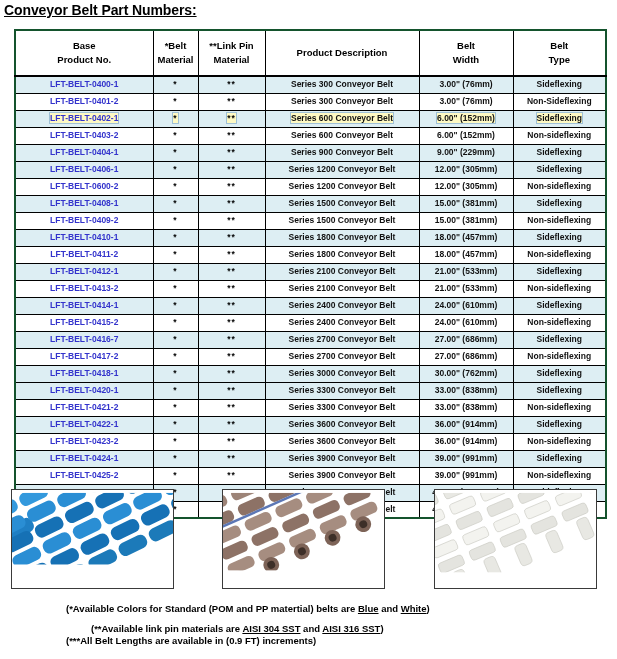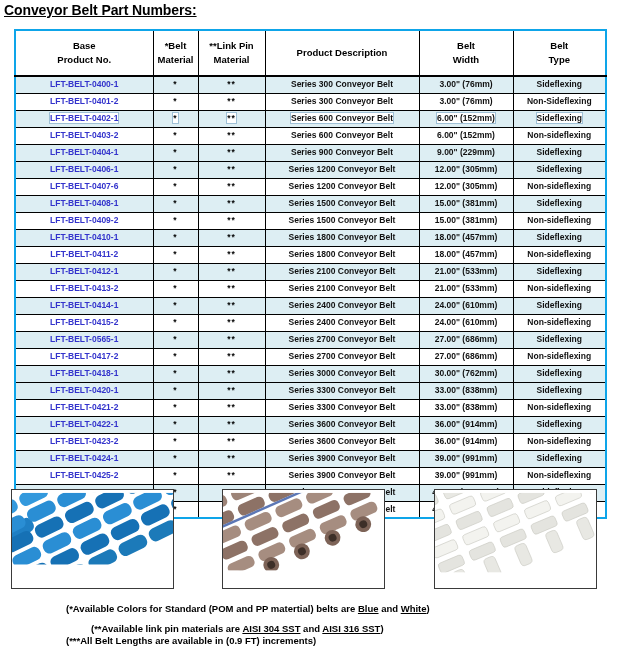--- a/index.html
+++ b/index.html
@@ -32,21 +32,21 @@
   #parts-table-wrap {
     position: absolute;
     left: 14px;
     top: 29px;
     width: 591px;
   }
   table.parts {
     border-collapse: collapse;
     table-layout: fixed;
     width: 591px;
-    border: 2px solid #0ea5e9;
+    border: 2px solid #14532d;
     padding-left: 44px;
   }
   table.parts col.c-pn    { width: 138px; }
   table.parts col.c-belt  { width: 45px;  }
   table.parts col.c-pin   { width: 67px;  }
   table.parts col.c-desc  { width: 154px; }
   table.parts col.c-width { width: 94px;  }
   table.parts col.c-type  { width: 93px;  }
 
   table.parts th,
@@ -88,21 +88,21 @@
     letter-spacing: 1px;
   }
   td.desc, td.width, td.type {
     font-weight: bold;
     font-size: 8.6px;
     color: #111;
   }
 
   
   .sel {
-    background: #ffffff;
+    background: #fef9c3;
     box-shadow: 0 0 0 1px #9fc0d6;
   }
 
   
   #photos {
     position: absolute;
     left: 0;
     top: 489px;
     width: 617px;
     height: 100px;
@@ -223,21 +223,21 @@
         </tr>
         <tr class="band">
           <td class="pn"><span>LFT-BELT-0406-1</span></td>
           <td class="mark"><span>*</span></td>
           <td class="mark"><span>**</span></td>
           <td class="desc"><span>Series 1200 Conveyor Belt</span></td>
           <td class="width"><span>12.00" (305mm)</span></td>
           <td class="type"><span>Sideflexing</span></td>
         </tr>
         <tr class="plain">
-          <td class="pn"><span>LFT-BELT-0407-6</span></td>
+          <td class="pn"><span>LFT-BELT-0600-2</span></td>
           <td class="mark"><span>*</span></td>
           <td class="mark"><span>**</span></td>
           <td class="desc"><span>Series 1200 Conveyor Belt</span></td>
           <td class="width"><span>12.00" (305mm)</span></td>
           <td class="type"><span>Non-sideflexing</span></td>
         </tr>
         <tr class="band">
           <td class="pn"><span>LFT-BELT-0408-1</span></td>
           <td class="mark"><span>*</span></td>
           <td class="mark"><span>**</span></td>
@@ -295,21 +295,21 @@
         </tr>
         <tr class="plain">
           <td class="pn"><span>LFT-BELT-0415-2</span></td>
           <td class="mark"><span>*</span></td>
           <td class="mark"><span>**</span></td>
           <td class="desc"><span>Series 2400 Conveyor Belt</span></td>
           <td class="width"><span>24.00" (610mm)</span></td>
           <td class="type"><span>Non-sideflexing</span></td>
         </tr>
         <tr class="band">
-          <td class="pn"><span>LFT-BELT-0565-1</span></td>
+          <td class="pn"><span>LFT-BELT-0416-7</span></td>
           <td class="mark"><span>*</span></td>
           <td class="mark"><span>**</span></td>
           <td class="desc"><span>Series 2700 Conveyor Belt</span></td>
           <td class="width"><span>27.00" (686mm)</span></td>
           <td class="type"><span>Sideflexing</span></td>
         </tr>
         <tr class="plain">
           <td class="pn"><span>LFT-BELT-0417-2</span></td>
           <td class="mark"><span>*</span></td>
           <td class="mark"><span>**</span></td>

